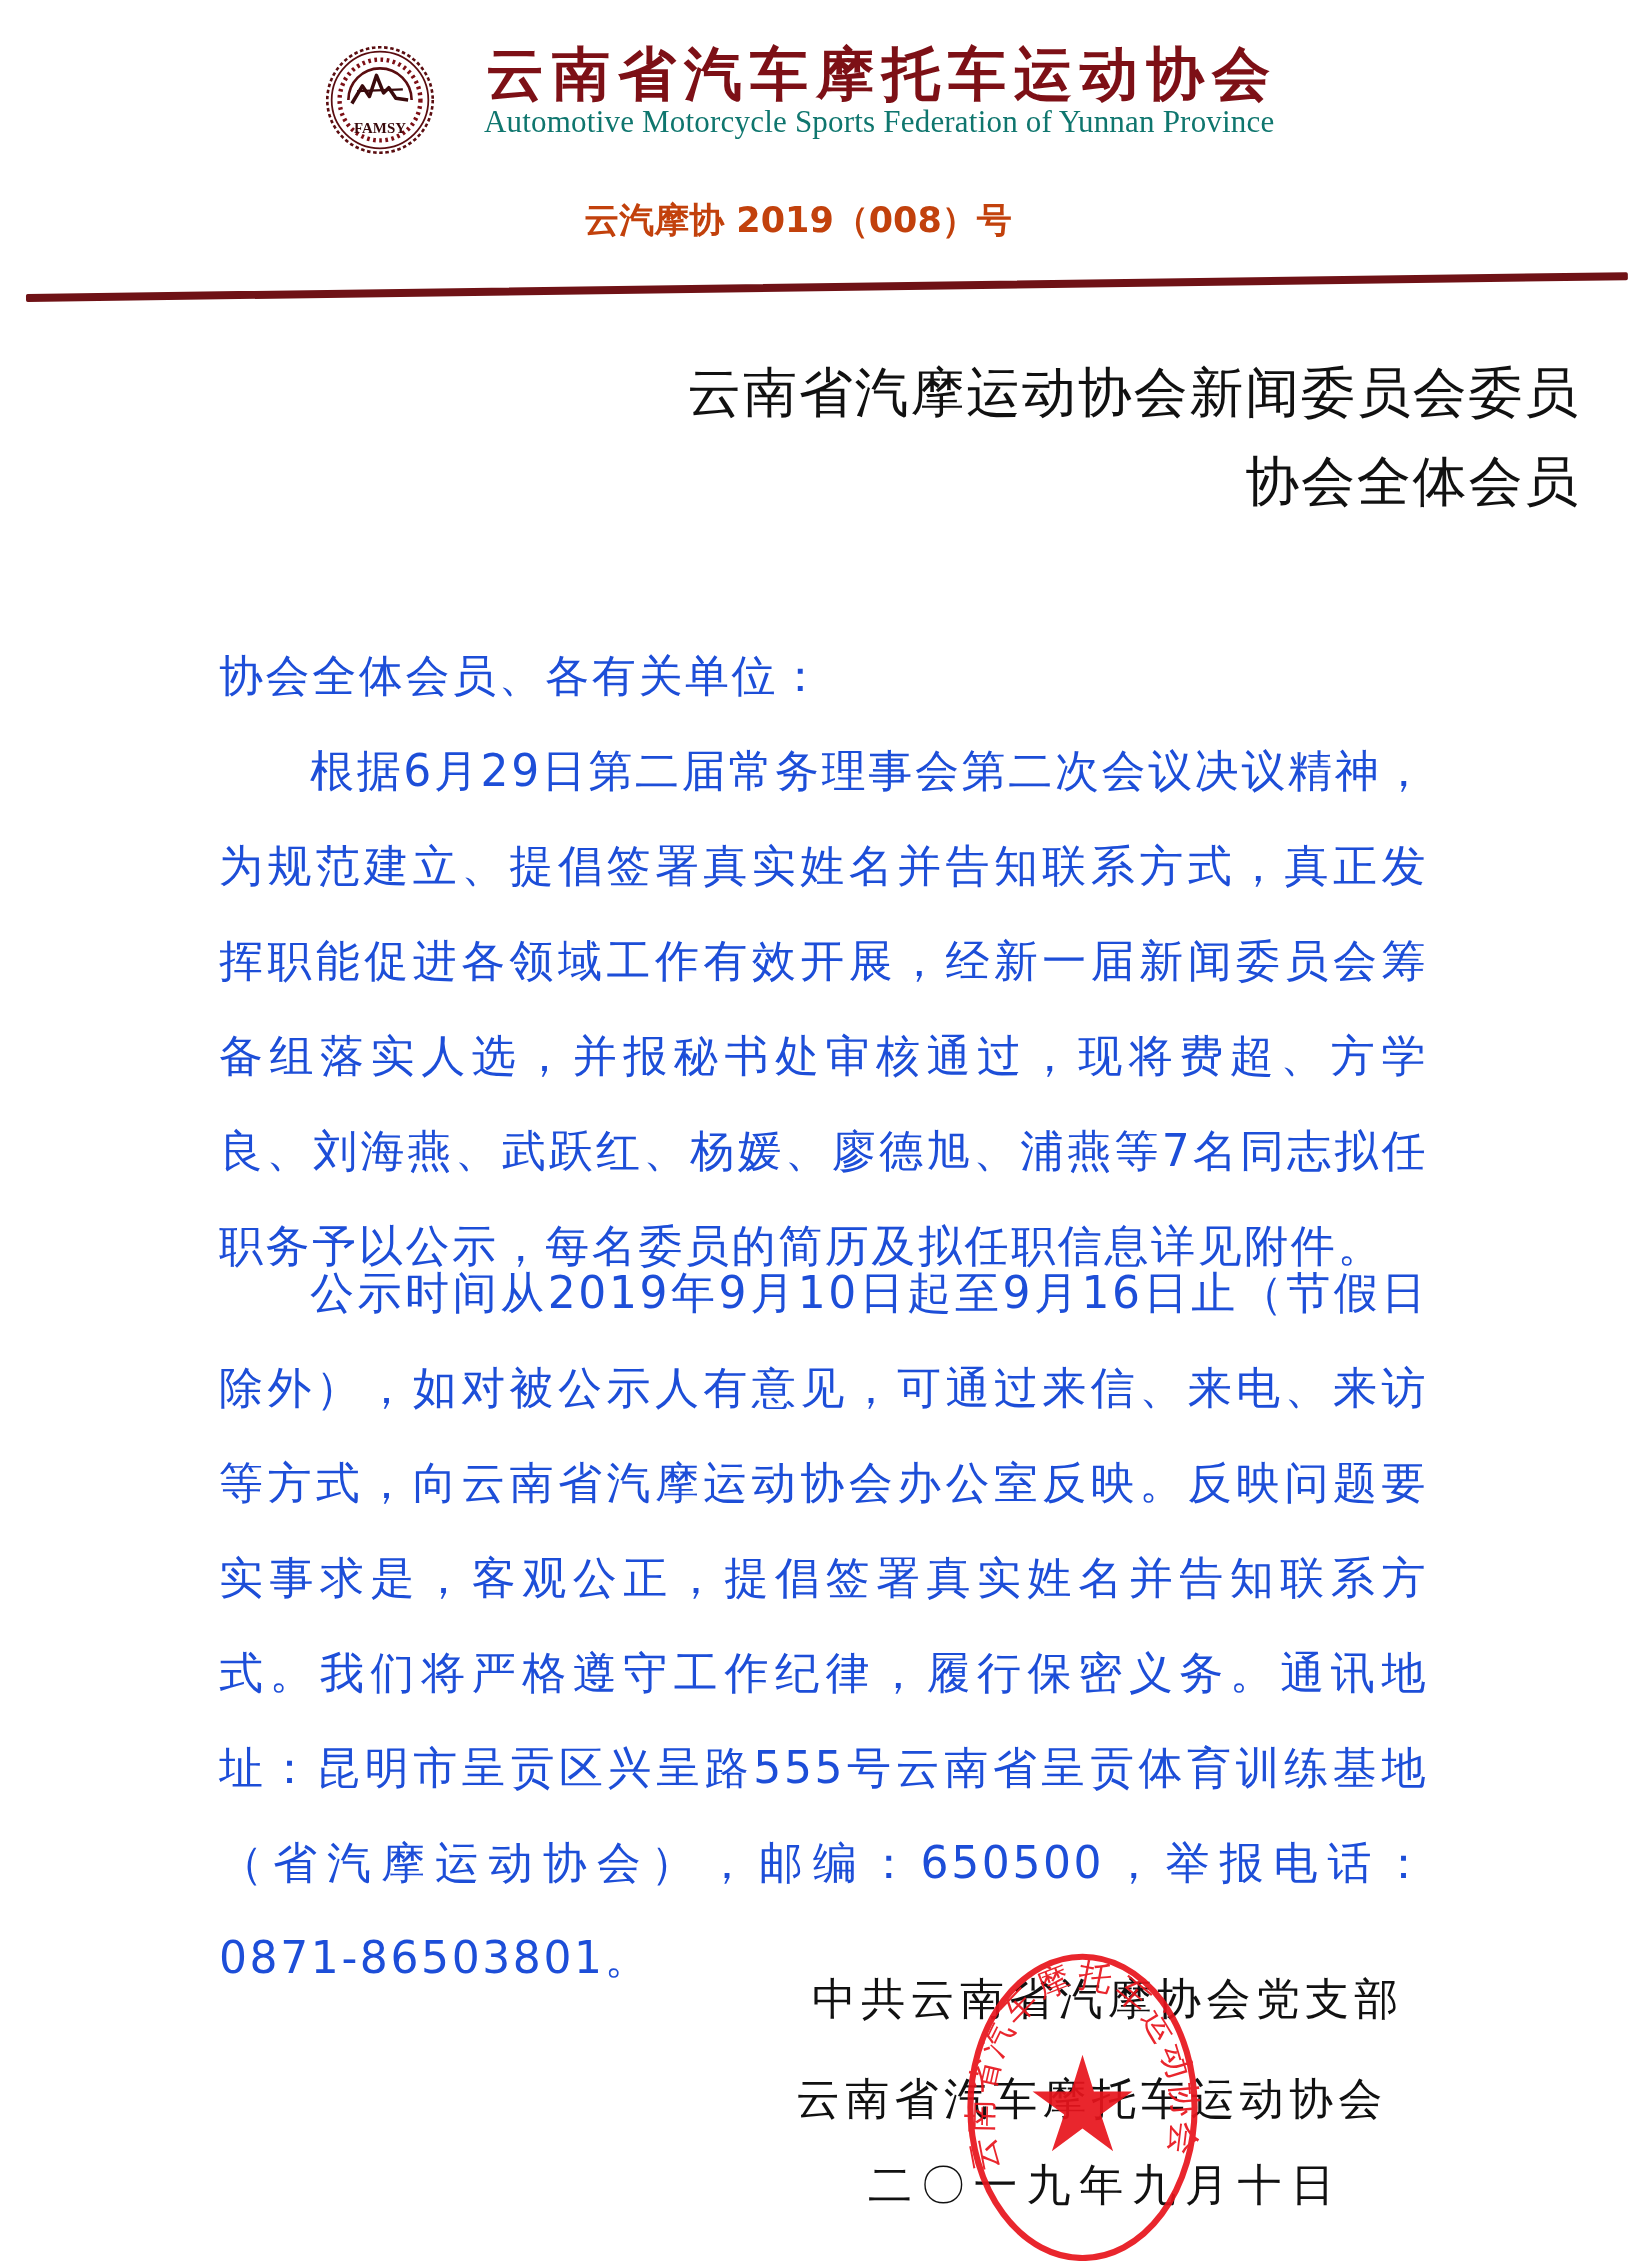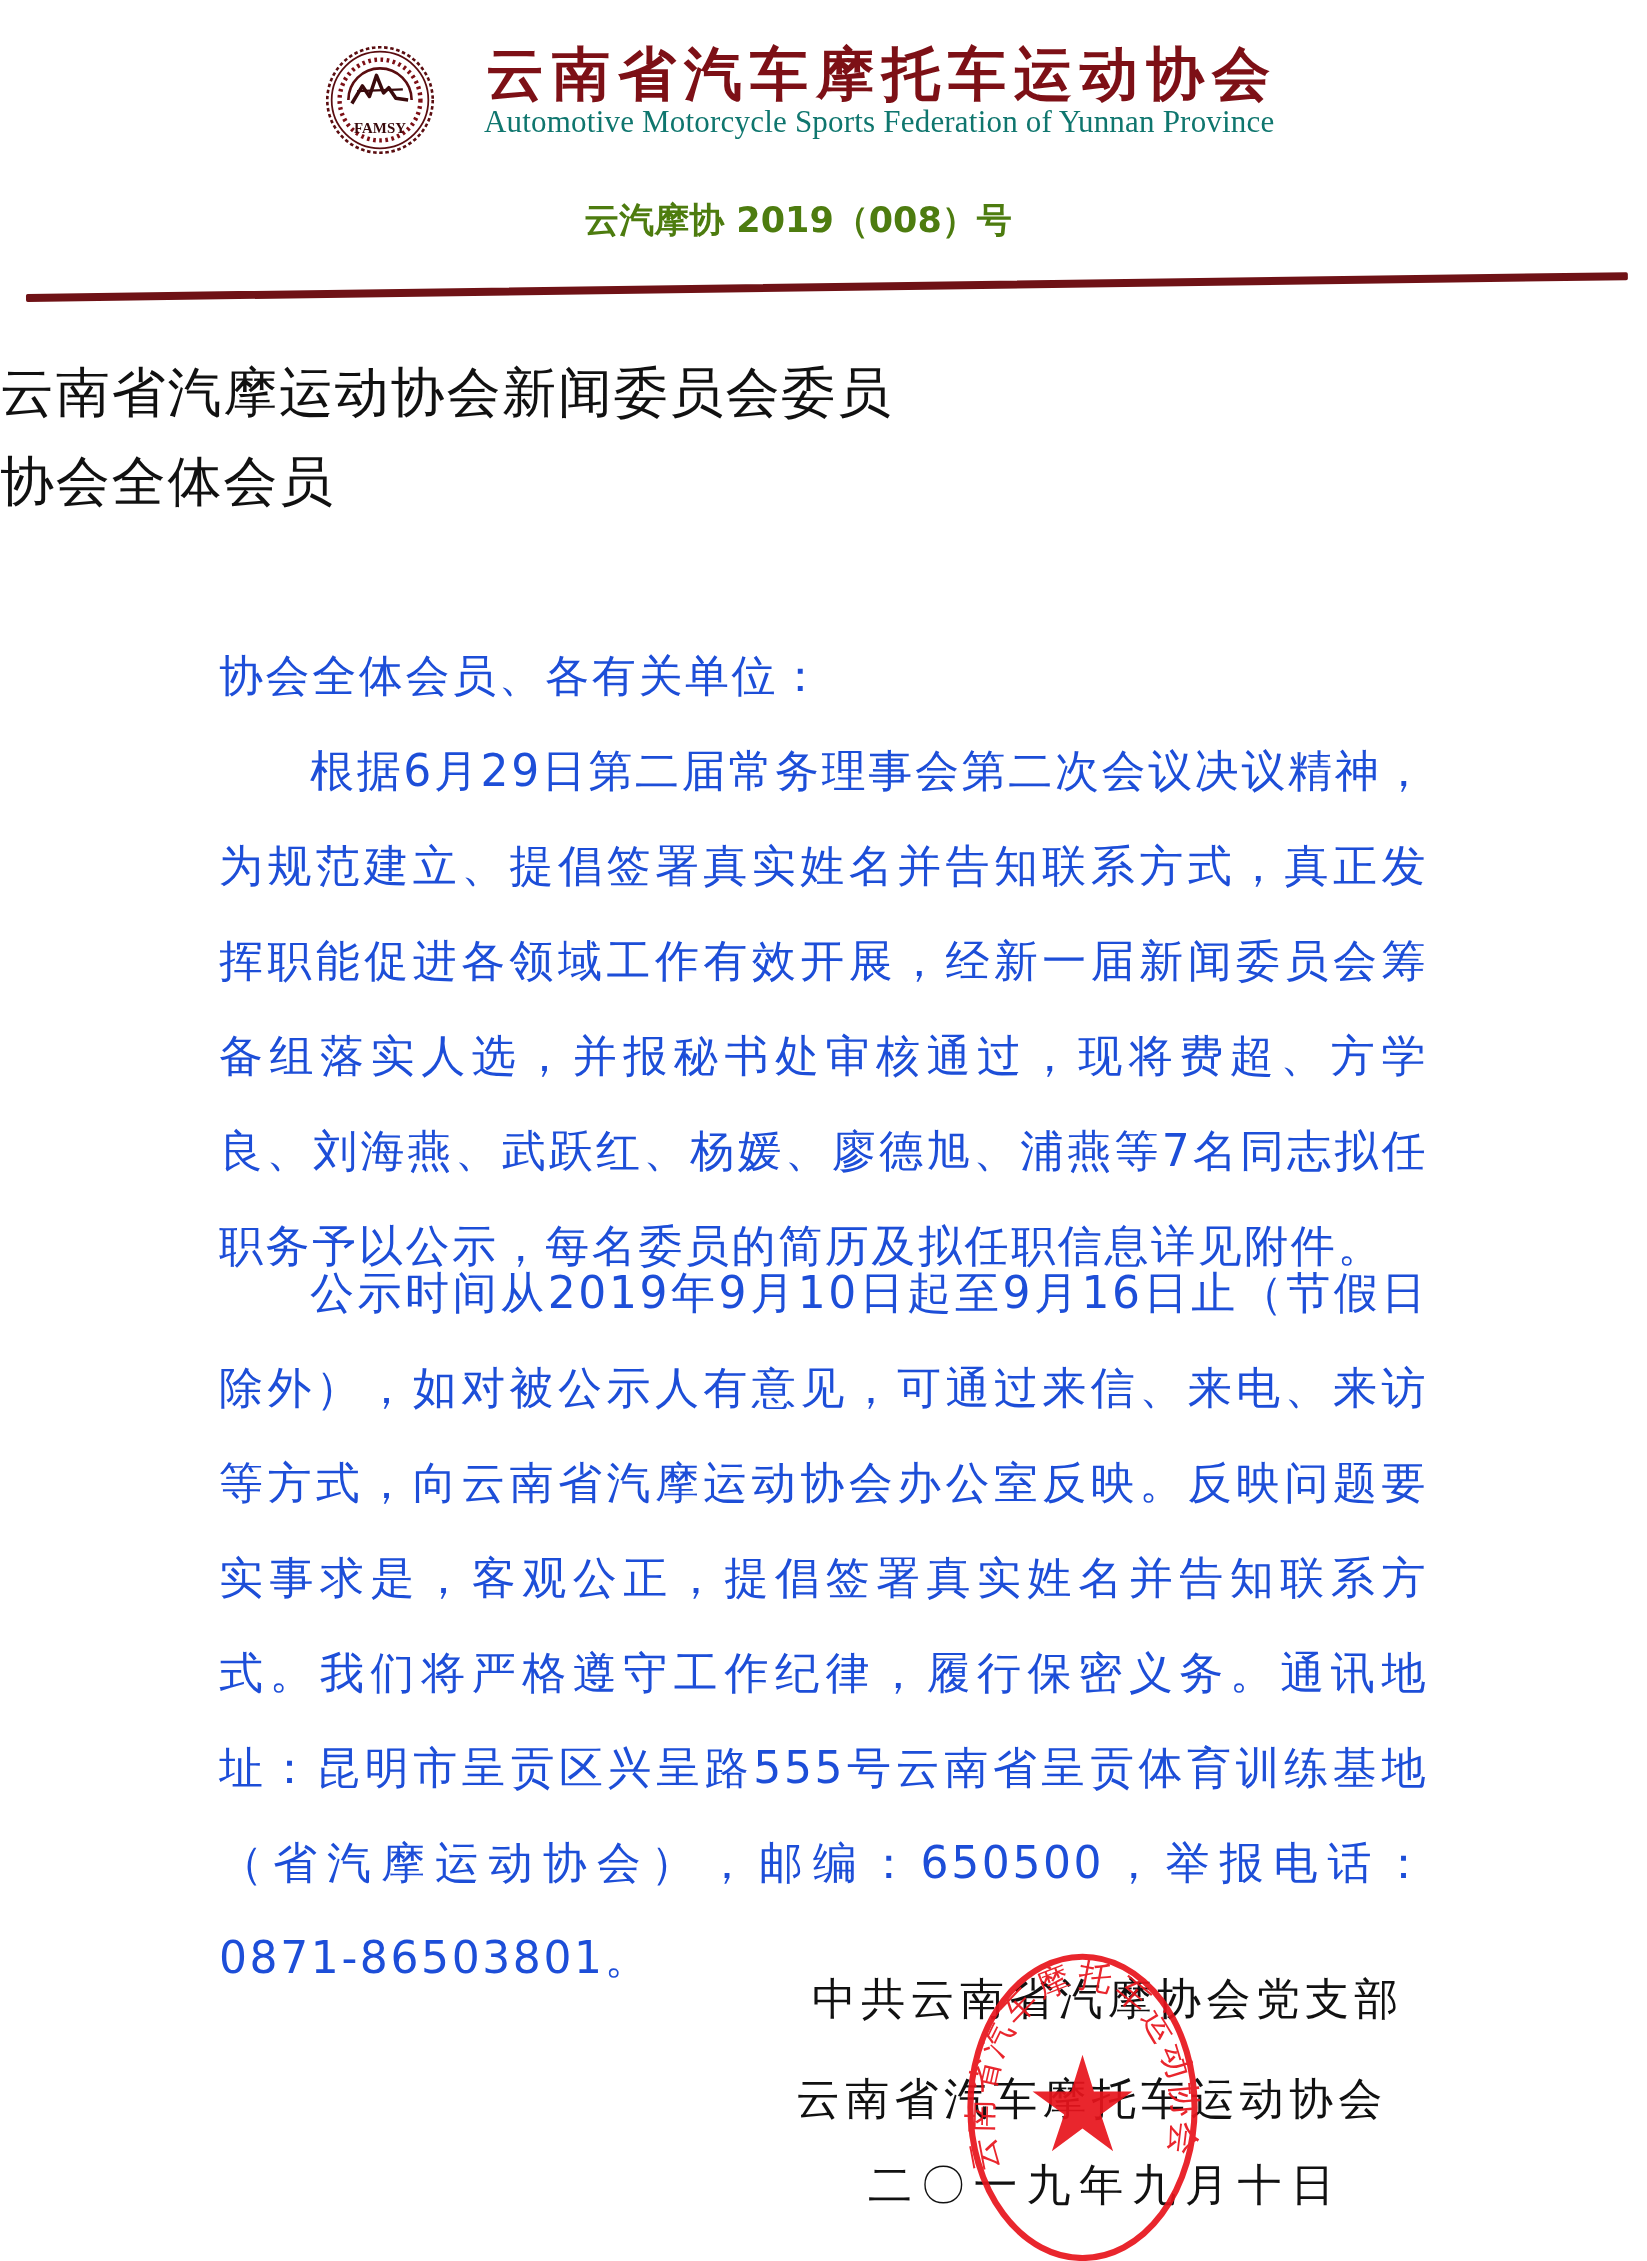--- a/index.html
+++ b/index.html
@@ -22,32 +22,32 @@
       color: #7d1016; white-space: nowrap; line-height: 70px;
     }
     .lh-en {
       left: 484px; top: 102px;
       font-family: "Liberation Serif", "DejaVu Serif", serif;
       font-weight: normal; font-size: 31px; color: #0f766e;
       white-space: nowrap; line-height: 39px; letter-spacing: 0.2px;
     }
     .docno {
       left: 0; width: 1648px; top: 196px; text-align: center;
-      font-weight: bold; font-size: 35px; line-height: 49px; color: #4d7c0f;
+      font-weight: bold; font-size: 35px; line-height: 49px; color: #c2410c;
       padding-left: 0px;
     }
     .docno span { display:inline-block; transform: translateX(-26px); }
     .rule {
       left: 26px; top: 294px; width: 1602px; height: 8px;
       background: #6f1216; transform-origin: left center;
       transform: rotate(-0.78deg); border-radius: 1.8px;
     }
     
     .title {
-      left: 0; width: 1580px; text-align: left;
+      left: 0; width: 1580px; text-align: right;
       font-size: 54px; line-height: 70px; color: #111;
       font-family: "DejaVu Sans", sans-serif; letter-spacing: 1.8px;
     }
     .title-1 { top: 358px; padding-left: 0px; }
     .title-2 { top: 447px; }
     
     .body-text {
       left: 219px; width: 1209px;
       font-size: 44px; line-height: 95px; color: #1d4ed8;
       font-family: "DejaVu Sans", sans-serif; letter-spacing: 2.6px;

